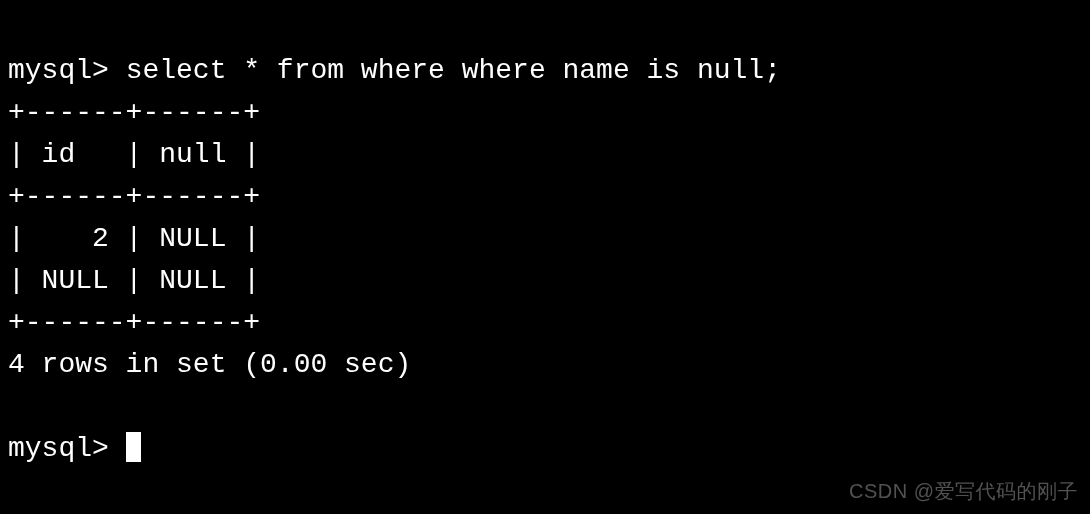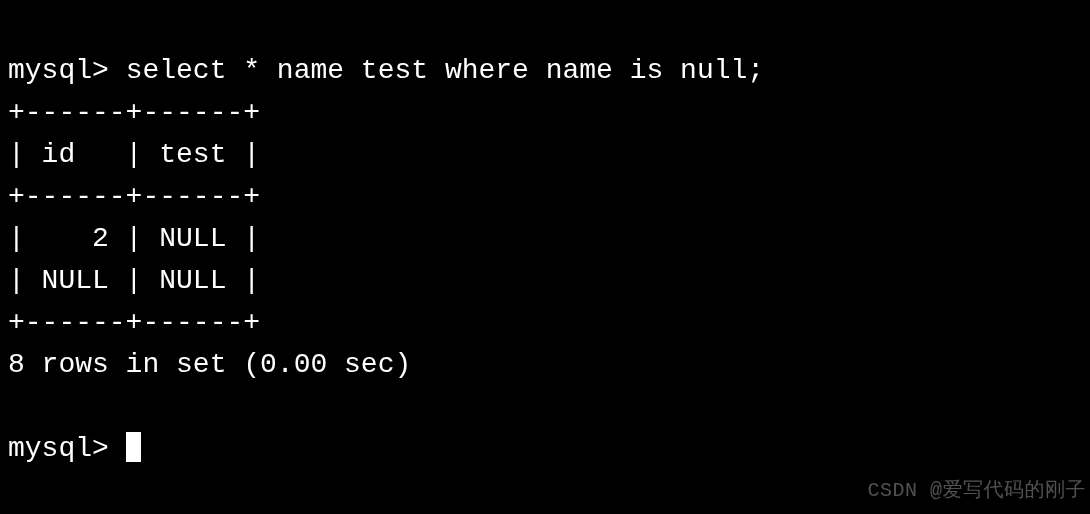--- a/index.html
+++ b/index.html
@@ -26,36 +26,36 @@
       display: inline-block;
       background-color: #ffffff;
       width: 15px;
       height: 30px;
       vertical-align: text-bottom;
       margin-bottom: 2px;
     }
     .watermark {
       position: absolute;
       bottom: 8px;
-      right: 4px;
+      right: 12px;
       color: rgba(180, 180, 180, 0.45);
-      font-family: Liberation Mono, monospace;
+      font-family: Liberation Sans, sans-serif;
       font-size: 20px;
       letter-spacing: 0.5px;
     }
   </style>
 </head>
 <body>
 
 <div class="terminal">
-<span><span>mysql&gt; </span><span>select * name test where name is null;</span></span>
+<span><span>mysql&gt; </span><span>select * from where where name is null;</span></span>
 <span>+------+------+</span>
-<span>| id   | test |</span>
+<span>| id   | null |</span>
 <span>+------+------+</span>
 <span>|    2 | NULL |</span>
 <span>| NULL | NULL |</span>
 <span>+------+------+</span>
-<span>8 rows in set (0.00 sec)</span>
+<span>4 rows in set (0.00 sec)</span>
 <span></span>
 <span><span>mysql&gt; </span><span class="cursor"></span></span>
 </div>
 
 <div class="watermark">CSDN @爱写代码的刚子</div>
 
 </body></html>

